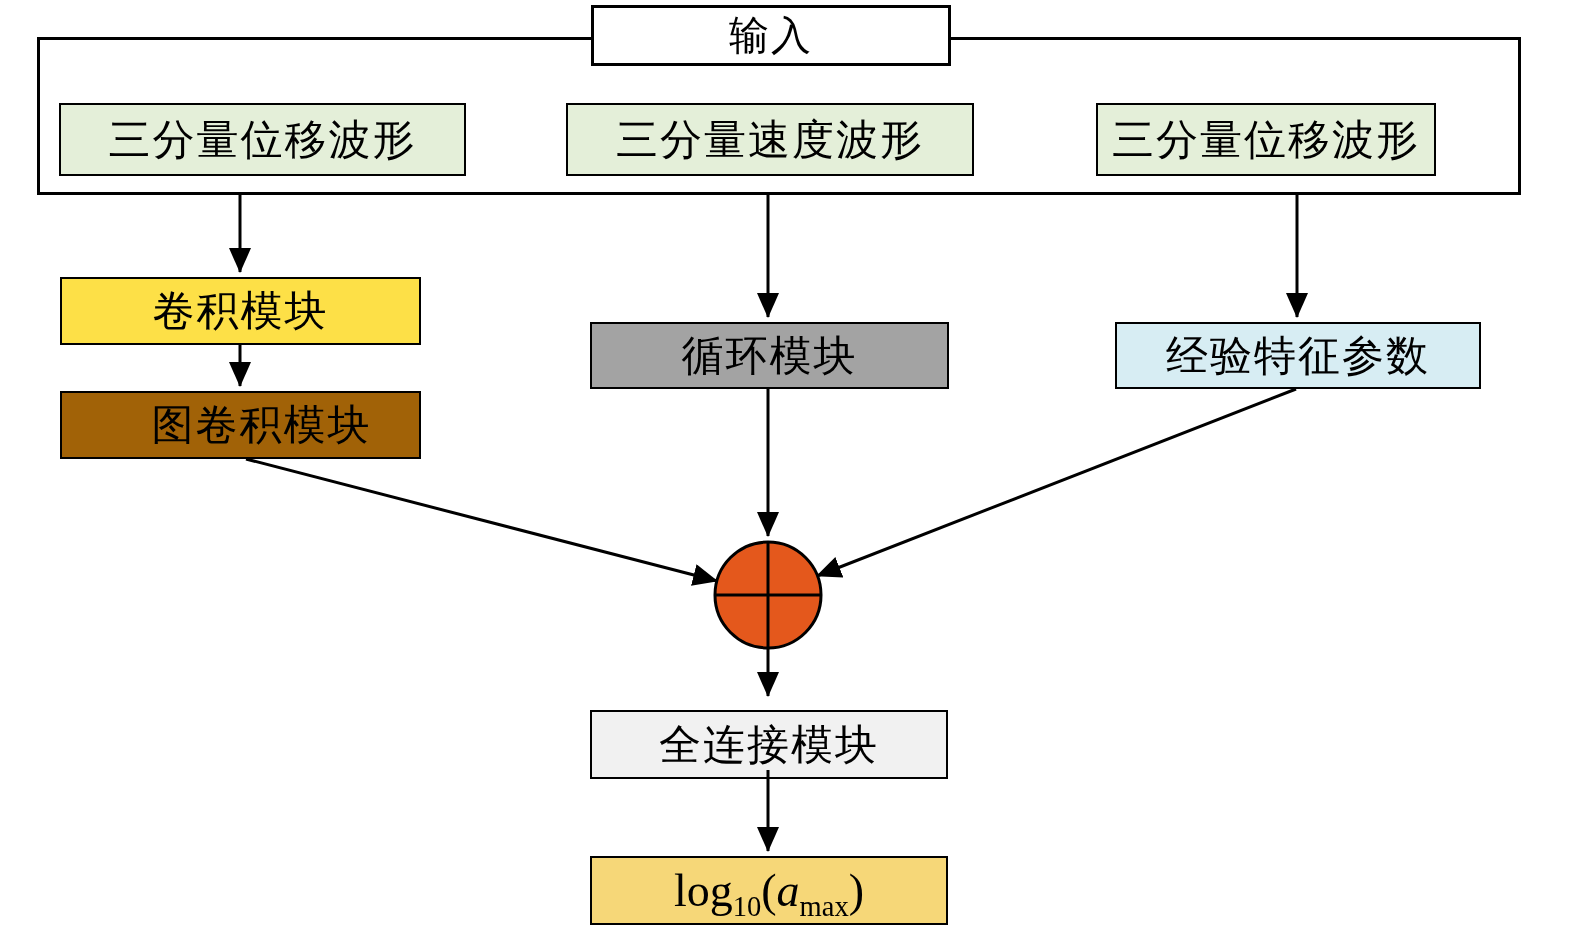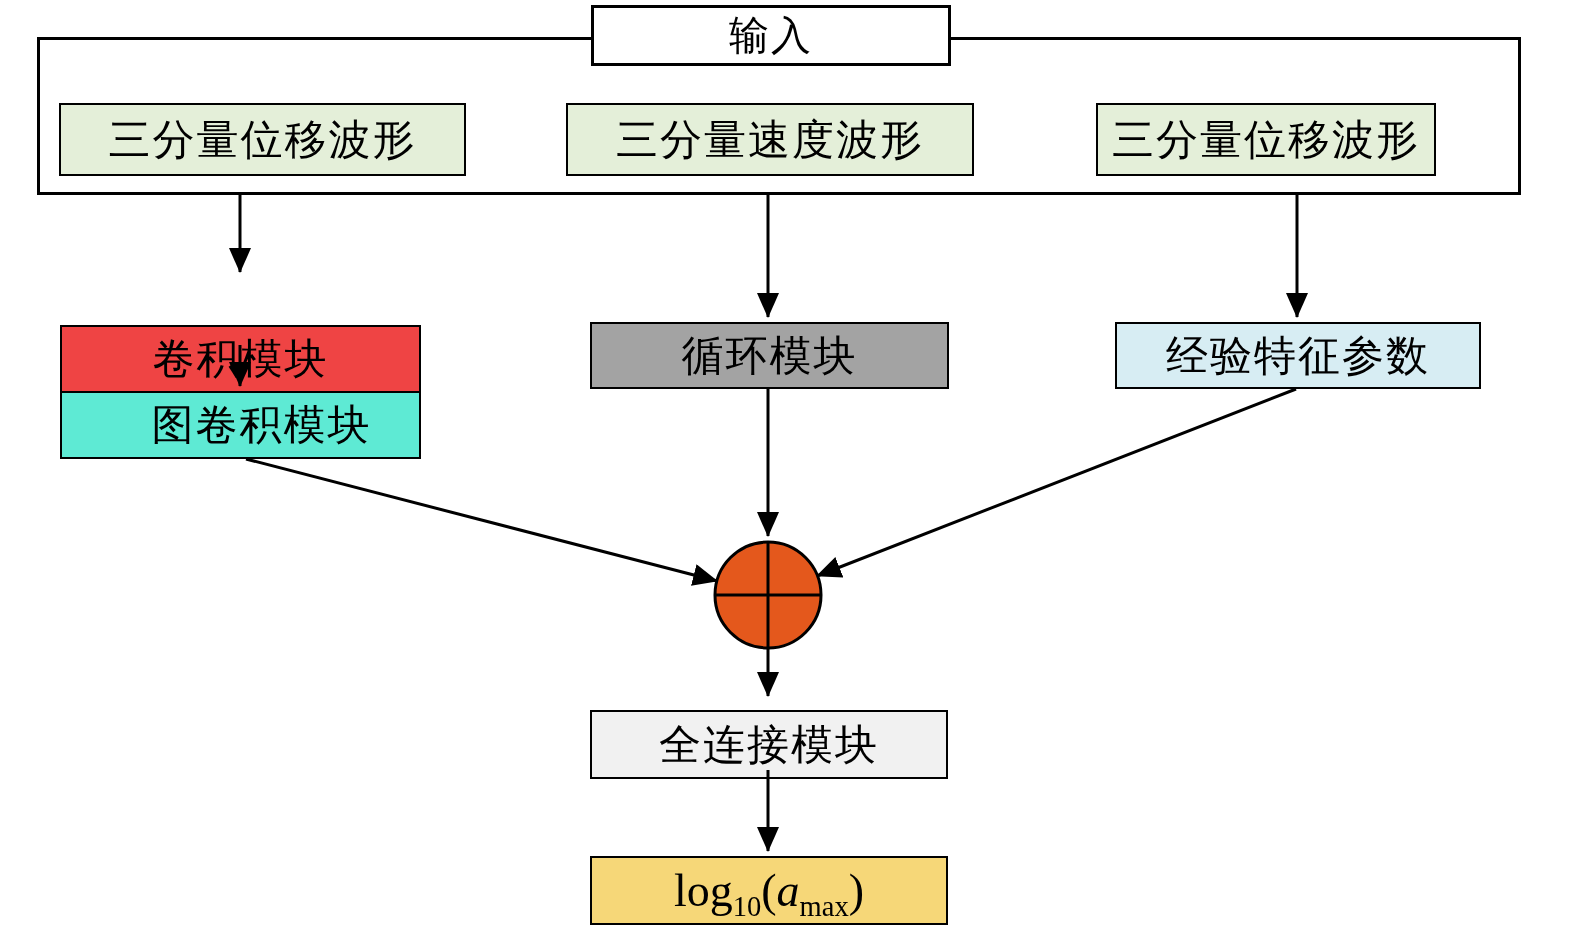--- a/index.html
+++ b/index.html
@@ -47,25 +47,25 @@
   </div>
 
   <div class="node n-vel" style="background-color: rgb(228, 239, 217); text-align: right;">
     <span>三分量速度波形</span>
   </div>
 
   <div class="node n-disp" style="background-color: rgb(228, 239, 217);">
     <span>三分量位移波形</span>
   </div>
 
-  <div class="node n-conv" style="background-color: #ef4444; margin-top: 48px;">
+  <div class="node n-conv" style="background-color: #fde047;">
     <span>卷积模块</span>
   </div>
 
-  <div class="node n-gconv" style="background-color: #5eead4; padding-left: 42px;">
+  <div class="node n-gconv" style="background-color: #a16207; padding-left: 42px;">
     <span>图卷积模块</span>
   </div>
 
   <div class="node n-recur" style="background-color: #a3a3a3;">
     <span>循环模块</span>
   </div>
 
   <div class="node n-empir" style="background-color: rgb(215, 237, 243);">
     <span>经验特征参数</span>
   </div>

